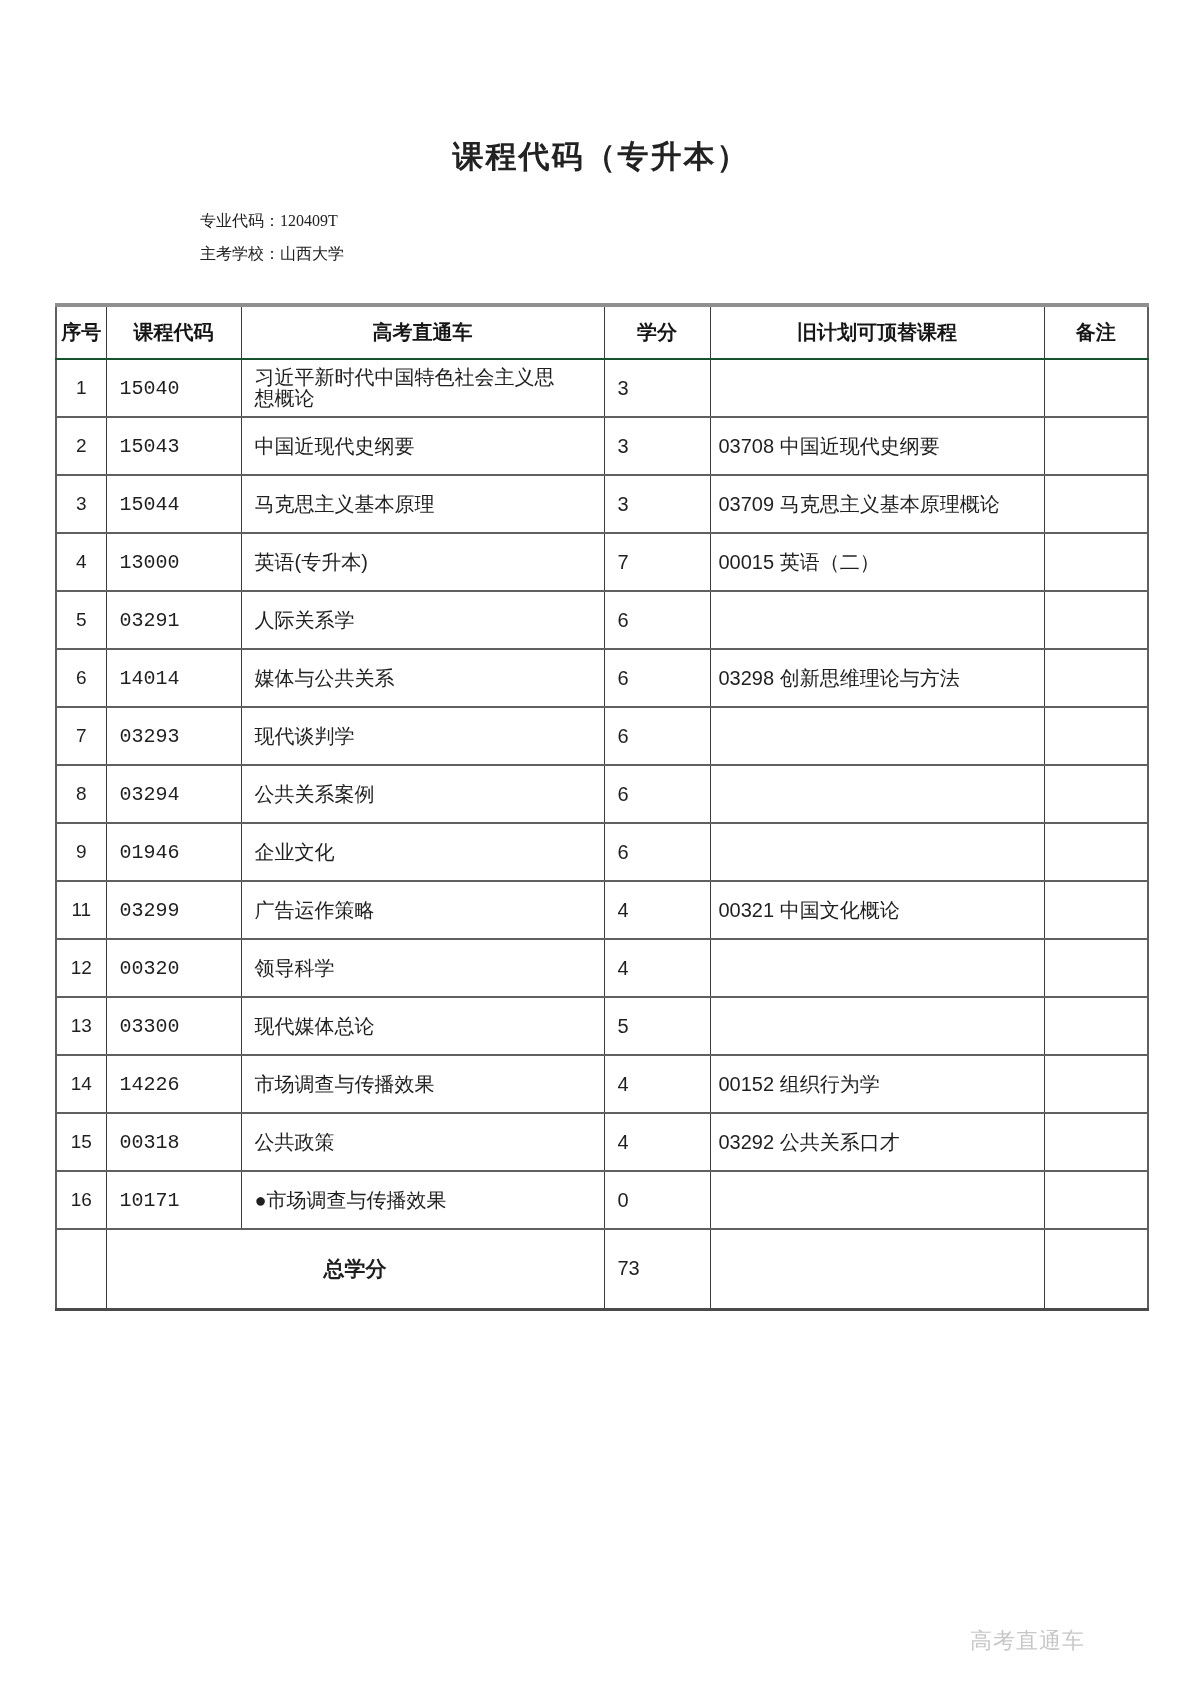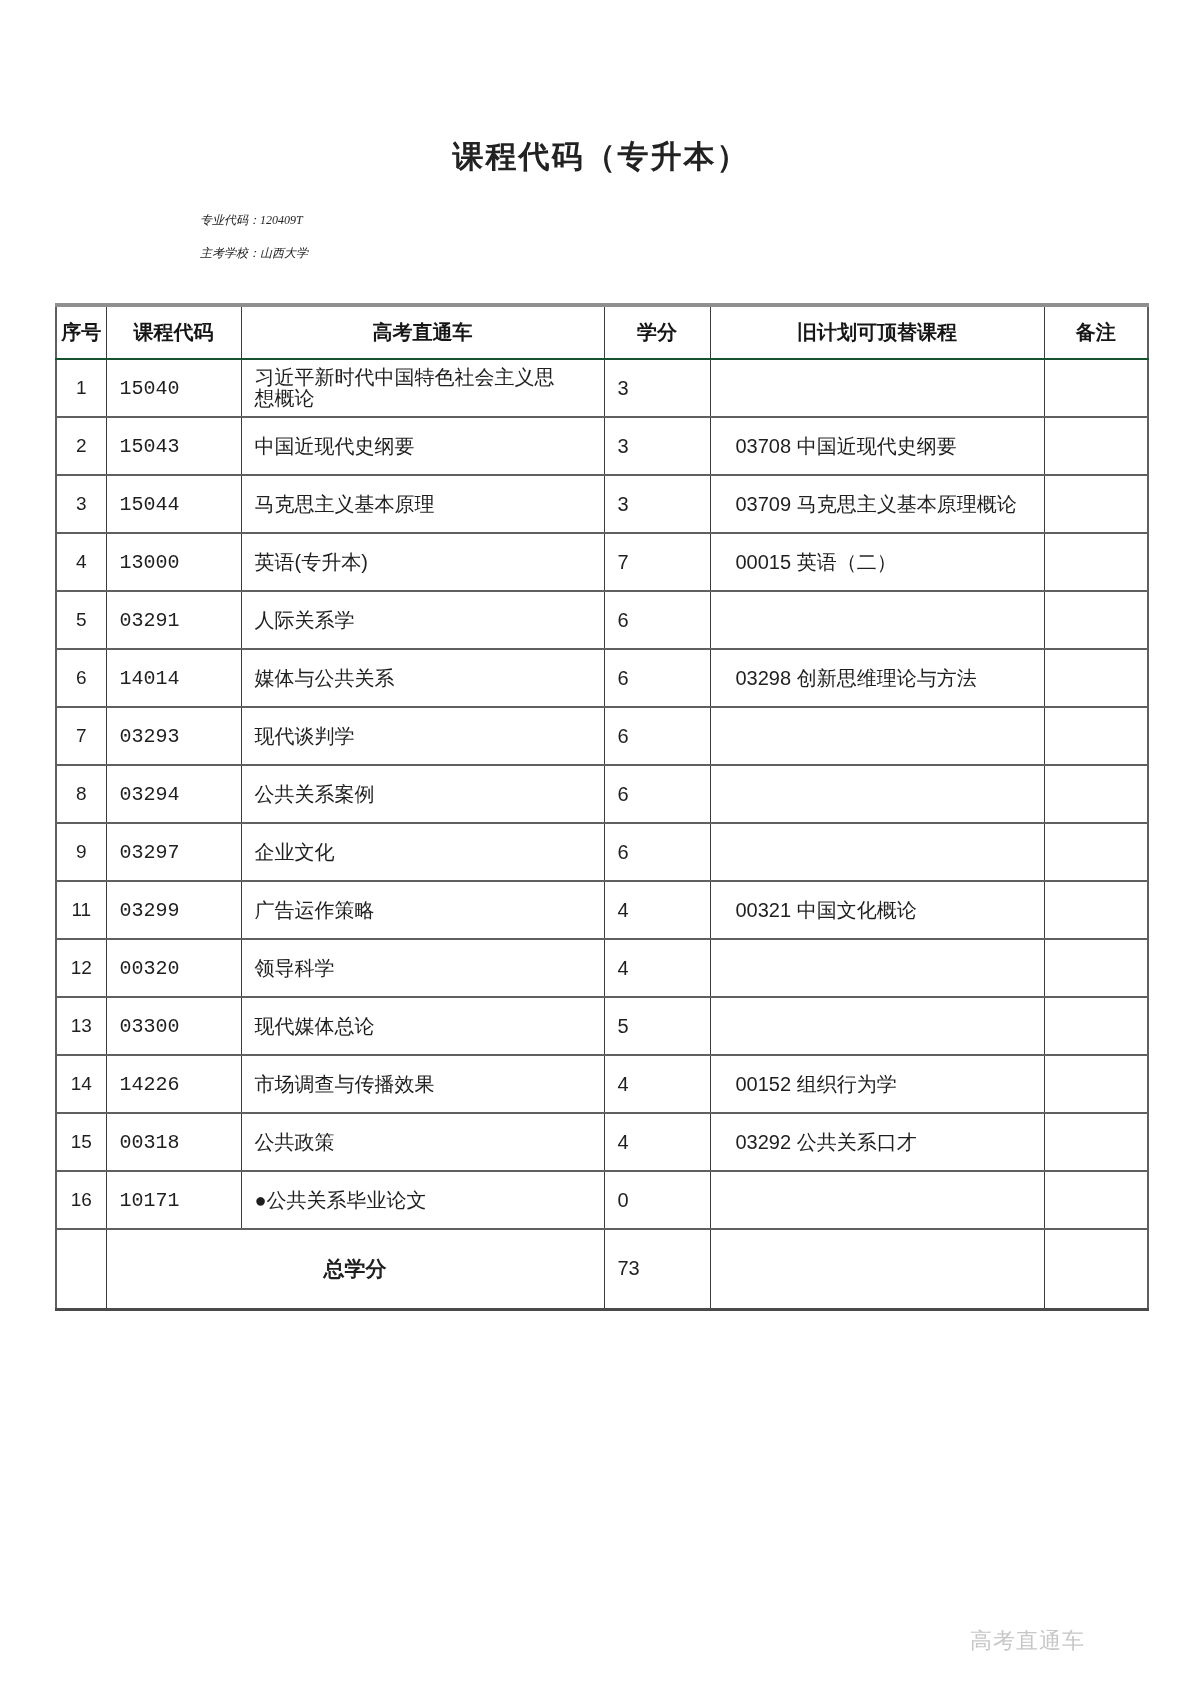--- a/index.html
+++ b/index.html
@@ -22,24 +22,23 @@
     font-weight: 600;
     font-size: 31px;
     letter-spacing: 2px;
     color: #222222;
   }
 
   .meta {
     margin-top: 26px;
     margin-left: 200px;
     font-family: "Liberation Serif", "DejaVu Serif", serif;
-    font-size: 12px;
+    font-size: 16px;
     line-height: 33px;
     color: #222222;
-    font-style: italic;
   }
 
   table.course-table {
     margin-top: 33px;
     margin-left: 55px;
     width: 1092px;
     border-collapse: collapse;
     table-layout: fixed;
     border: 2px solid #5f5f5f;
     border-top: 4px solid #8f8f8f;
@@ -67,21 +66,21 @@
     color: #161616;
   }
   tbody tr { height: 58px; border-top: 2px solid #606060; }
   tbody tr:first-child { border-top: none; }
   tbody tr.total-row { height: 80px; border-top: 2px solid #606060; }
 
   td.cell-no { text-align: center; font-size: 19px; }
   td.cell-code { padding-left: 13px; font-family: Liberation Mono, monospace; }
   td.cell-name { padding: 6px 45px 6px 13px; line-height: 21px; }
   td.cell-credits { padding-left: 13px; }
-  td.cell-replace { padding-left: 25px; }
+  td.cell-replace { padding-left: 8px; }
   td.cell-note { }
   td.cell-total-label { text-align: center; font-weight: bold; font-size: 21px; }
 
   .watermark {
     position: absolute;
     right: 106px;
     bottom: 28px;
     font-size: 22px;
     letter-spacing: 1px;
     color: #c7c7c7;
@@ -183,21 +182,21 @@
         <tr>
           <td class="cell-no">8</td>
           <td class="cell-code">03294</td>
           <td class="cell-name">公共关系案例</td>
           <td class="cell-credits">6</td>
           <td class="cell-replace"></td>
           <td class="cell-note"></td>
         </tr>
         <tr>
           <td class="cell-no">9</td>
-          <td class="cell-code">03297</td>
+          <td class="cell-code">01946</td>
           <td class="cell-name">企业文化</td>
           <td class="cell-credits">6</td>
           <td class="cell-replace"></td>
           <td class="cell-note"></td>
         </tr>
         <tr>
           <td class="cell-no">11</td>
           <td class="cell-code">03299</td>
           <td class="cell-name">广告运作策略</td>
           <td class="cell-credits">4</td>
@@ -232,21 +231,21 @@
           <td class="cell-no">15</td>
           <td class="cell-code">00318</td>
           <td class="cell-name">公共政策</td>
           <td class="cell-credits">4</td>
           <td class="cell-replace">03292 公共关系口才</td>
           <td class="cell-note"></td>
         </tr>
         <tr>
           <td class="cell-no">16</td>
           <td class="cell-code">10171</td>
-          <td class="cell-name">●公共关系毕业论文</td>
+          <td class="cell-name">●市场调查与传播效果</td>
           <td class="cell-credits">0</td>
           <td class="cell-replace"></td>
           <td class="cell-note"></td>
         </tr>
         <tr class="total-row">
           <td class="cell-no"></td>
           <td class="cell-total-label" colspan="2">总学分</td>
           <td class="cell-credits">73</td>
           <td></td>
           <td></td>

